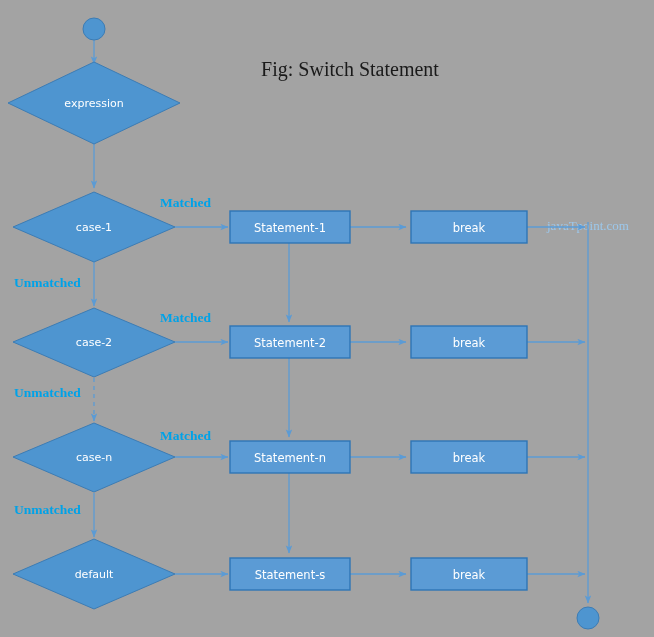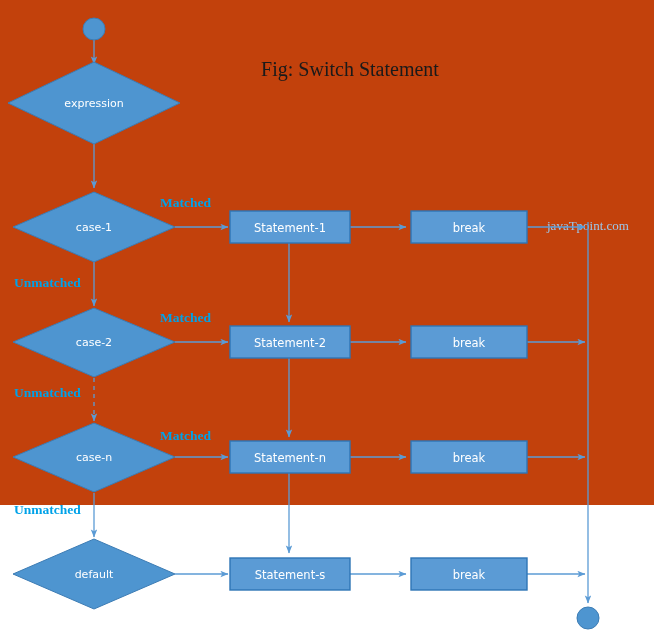--- a/index.html
+++ b/index.html
@@ -9,22 +9,22 @@
   }
   body {
     width: 654px;
     height: 637px;
     font-family: "Liberation Sans", sans-serif;
     overflow: hidden;
   }
   #diagram-root {
     position: relative;
     width: 654px;
-    height: 505px;
-    background: #c2410c;
+    height: 637px;
+    background: #a3a3a3;
   }
   svg#flowchart {
     position: absolute;
     top: 0;
     left: 0;
     width: 654px;
     height: 637px;
   }
   .node-shape {
     fill: #4E95D0;

